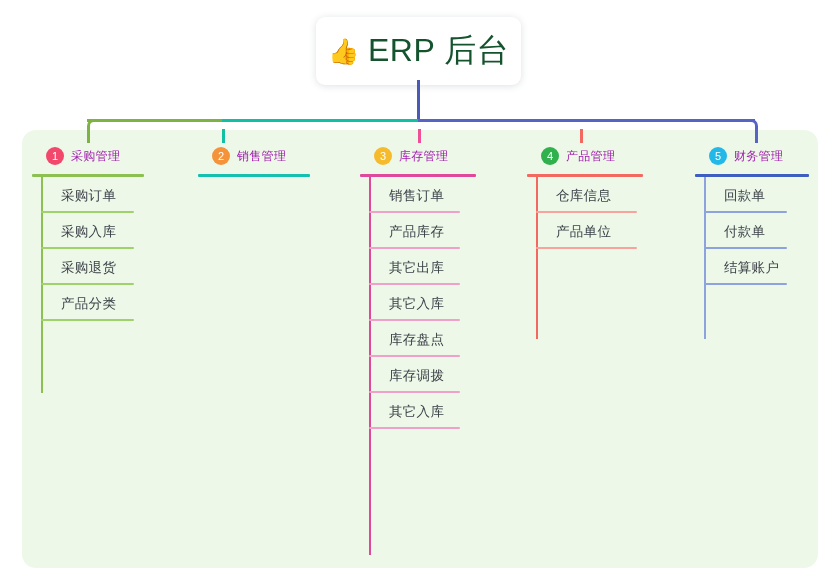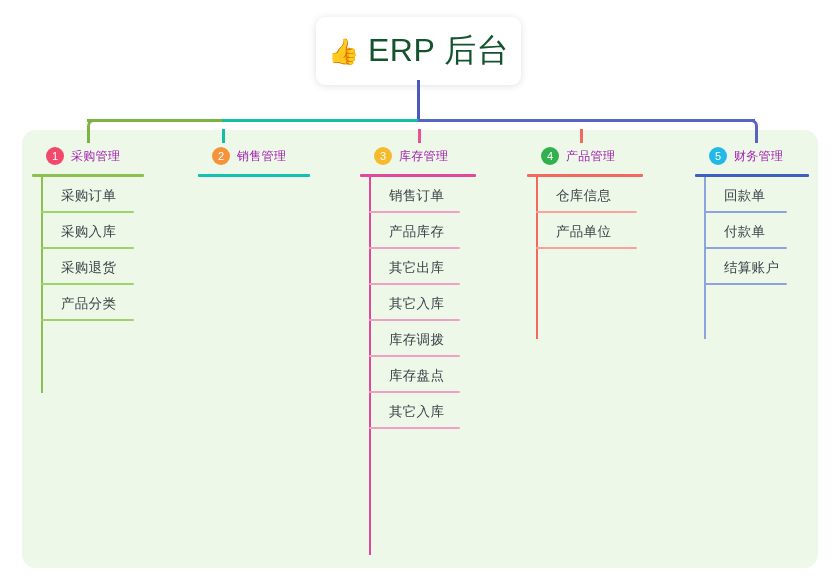--- a/index.html
+++ b/index.html
@@ -238,25 +238,25 @@
           </div>
           <div class="leaf">
             <span class="leaf-text">其它出库</span>
             <div class="leaf-rule" style="background: rgb(239, 161, 201); width: 91px;"></div>
           </div>
           <div class="leaf">
             <span class="leaf-text">其它入库</span>
             <div class="leaf-rule" style="background: rgb(239, 161, 201); width: 91px;"></div>
           </div>
           <div class="leaf">
+            <span class="leaf-text">库存盘点</span>
+            <div class="leaf-rule" style="background: rgb(239, 161, 201); width: 91px;"></div>
+          </div>
+          <div class="leaf">
             <span class="leaf-text">库存调拨</span>
-            <div class="leaf-rule" style="background: rgb(239, 161, 201); width: 91px;"></div>
-          </div>
-          <div class="leaf">
-            <span class="leaf-text">库存盘点</span>
             <div class="leaf-rule" style="background: rgb(239, 161, 201); width: 91px;"></div>
           </div>
           <div class="leaf">
             <span class="leaf-text">其它入库</span>
             <div class="leaf-rule" style="background: rgb(239, 161, 201); width: 91px;"></div>
           </div>
         </div>
       </div>
       <div class="column" style="left: 527px; width: 118px;">
         <div class="cat-header">

